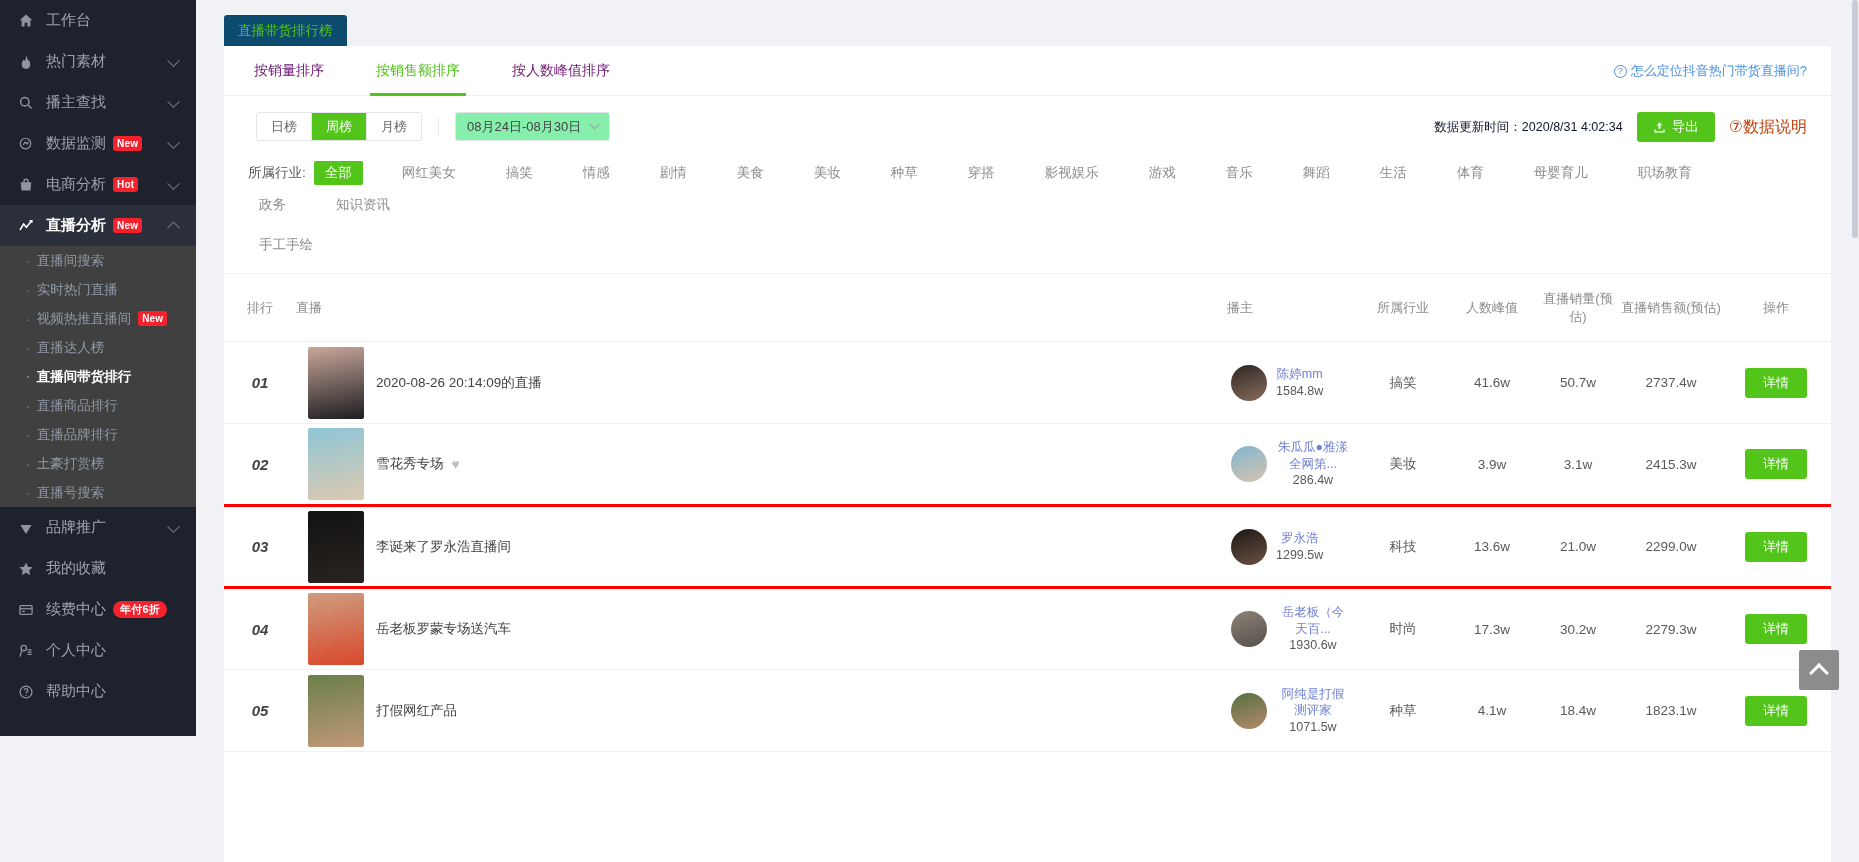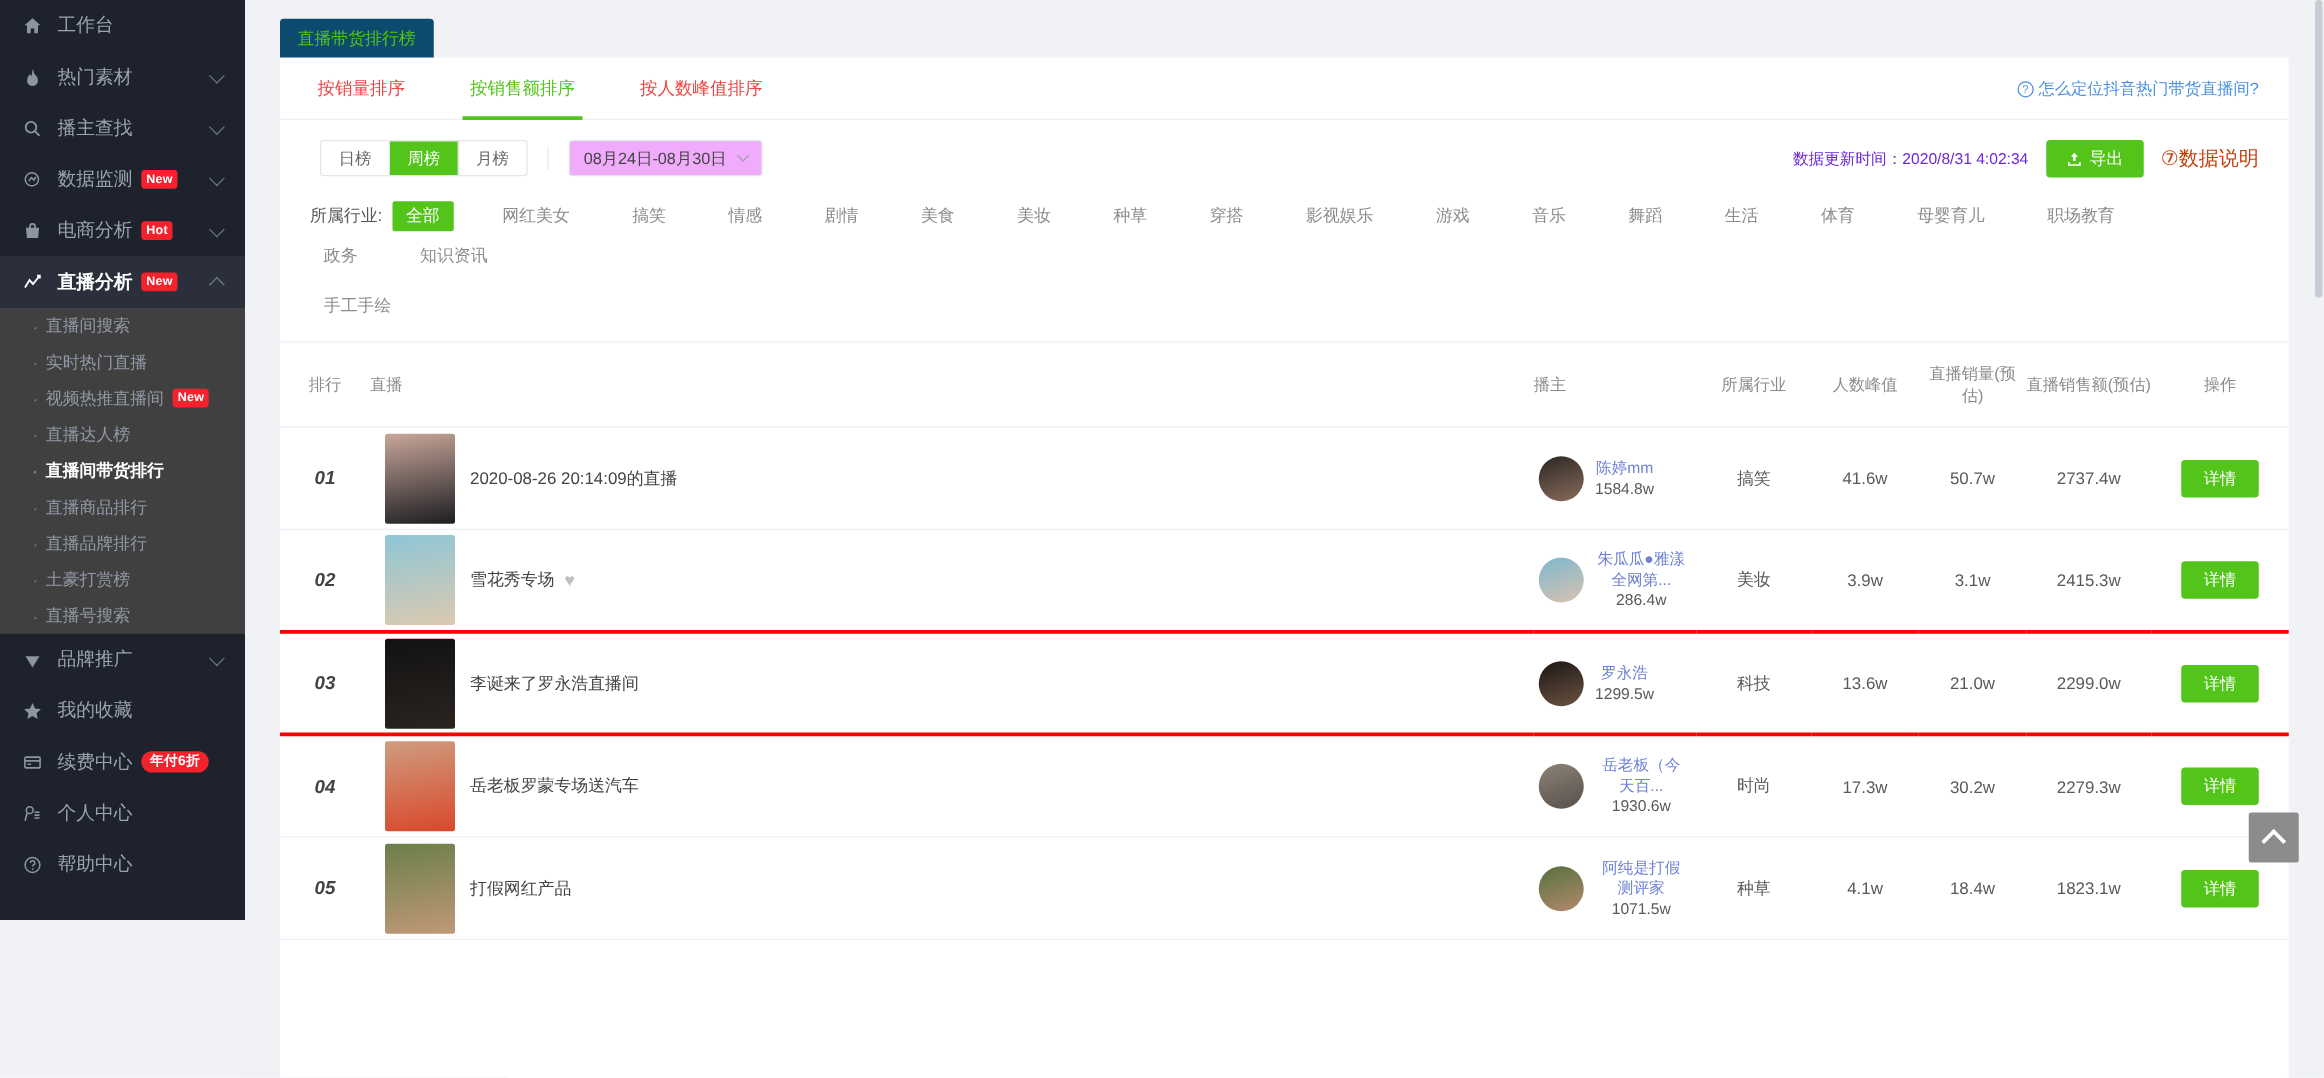--- a/index.html
+++ b/index.html
@@ -80,21 +80,21 @@
     border-radius: 0 2px 0 0;
   }
 
   .sort-tabs {
     display: flex; align-items: center;
     padding: 0 0 0 24px; border-bottom: 1px solid #eef0f2;
     height: 50px;
     position: relative;
   }
   .sort-tab {
-    font-size: 14px; color: #ef4444; cursor: pointer;
+    font-size: 14px; color: #701a75; cursor: pointer;
     padding: 0 6px; margin-right: 40px; position: relative;
     height: 50px; display: flex; align-items: center;
   }
   .sort-tab.active { color: #52c41a; }
   .sort-tab.active::after {
     content: ""; position: absolute; left: 0; right: 0; bottom: 0;
     height: 2.5px; background: #52c41a;
   }
   .help-link {
     position: absolute; right: 24px; top: 16px;
@@ -120,31 +120,31 @@
     display: flex; align-items: center; cursor: pointer;
     border-right: 1px solid #e2e5e9; background: #fff;
   }
   .seg div:last-child { border-right: none; }
   .seg div.on { background: #52c41a; color: #fff; }
   .vdiv { width: 1px; height: 18px; background: #e6e8eb; margin: 0 16px; }
   .datepick {
     display: inline-flex; align-items: center; gap: 10px;
     border: 1px solid #e2e5e9; border-radius: 3px;
     height: 29px; padding: 0 11px; font-size: 13px; color: #444;
-    cursor: pointer; background: #f0abfc;
+    cursor: pointer; background: #86efac;
   }
   .caret {
     width: 7px; height: 7px; border-right: 1.4px solid #9aa0a8;
     border-bottom: 1.4px solid #9aa0a8; transform: translateY(-2px) rotate(45deg);
   }
   .right-tools {
     position: absolute; right: 24px; top: 16px;
     display: flex; align-items: center; gap: 14px;
   }
-  .upd { font-size: 12.5px; color: #6d28d9; white-space: nowrap; }
+  .upd { font-size: 12.5px; color: #0f172a; white-space: nowrap; }
   .btn-export {
     background: #52c41a; color: #fff; font-size: 13.5px;
     height: 30px; padding: 0 16px; border: none; border-radius: 3px;
     display: inline-flex; align-items: center; gap: 6px; cursor: pointer;
   }
   .data-note { font-size: 16px; color: #c2410c; cursor: pointer; white-space: nowrap; }
 
   .industry {
     display: flex; flex-wrap: wrap; align-items: center;
     padding: 6px 24px 16px 24px; row-gap: 8px;

